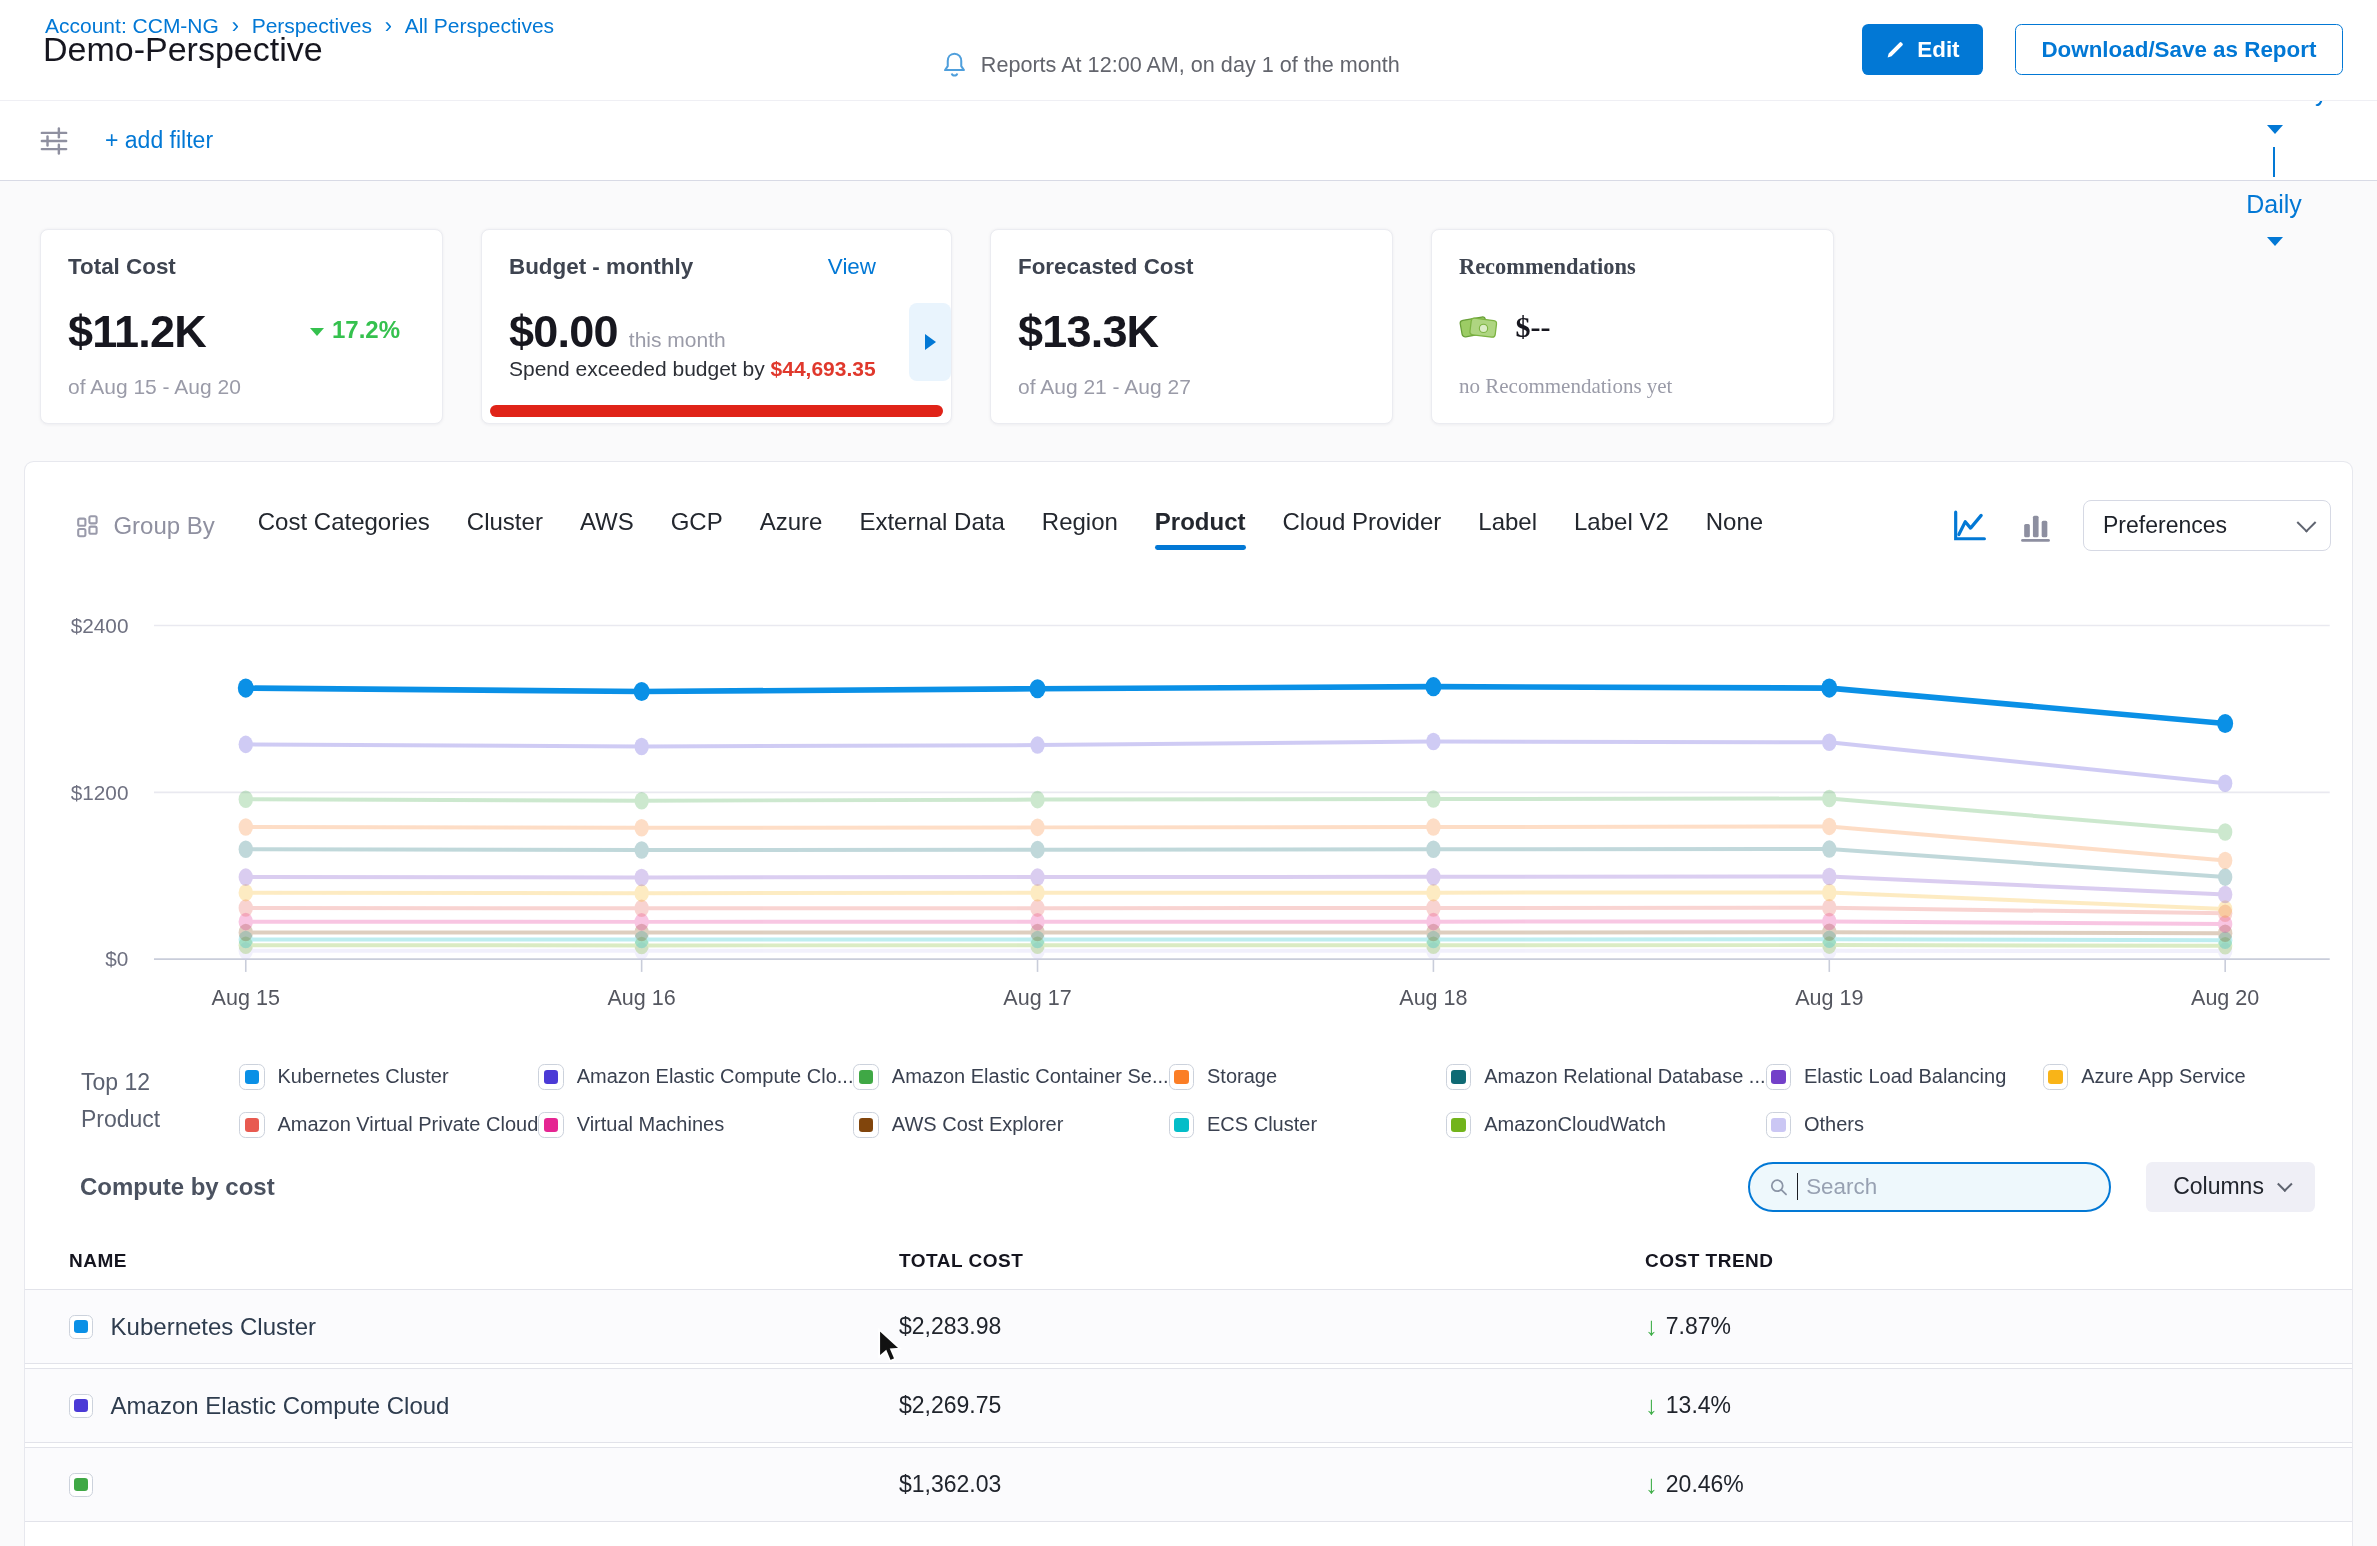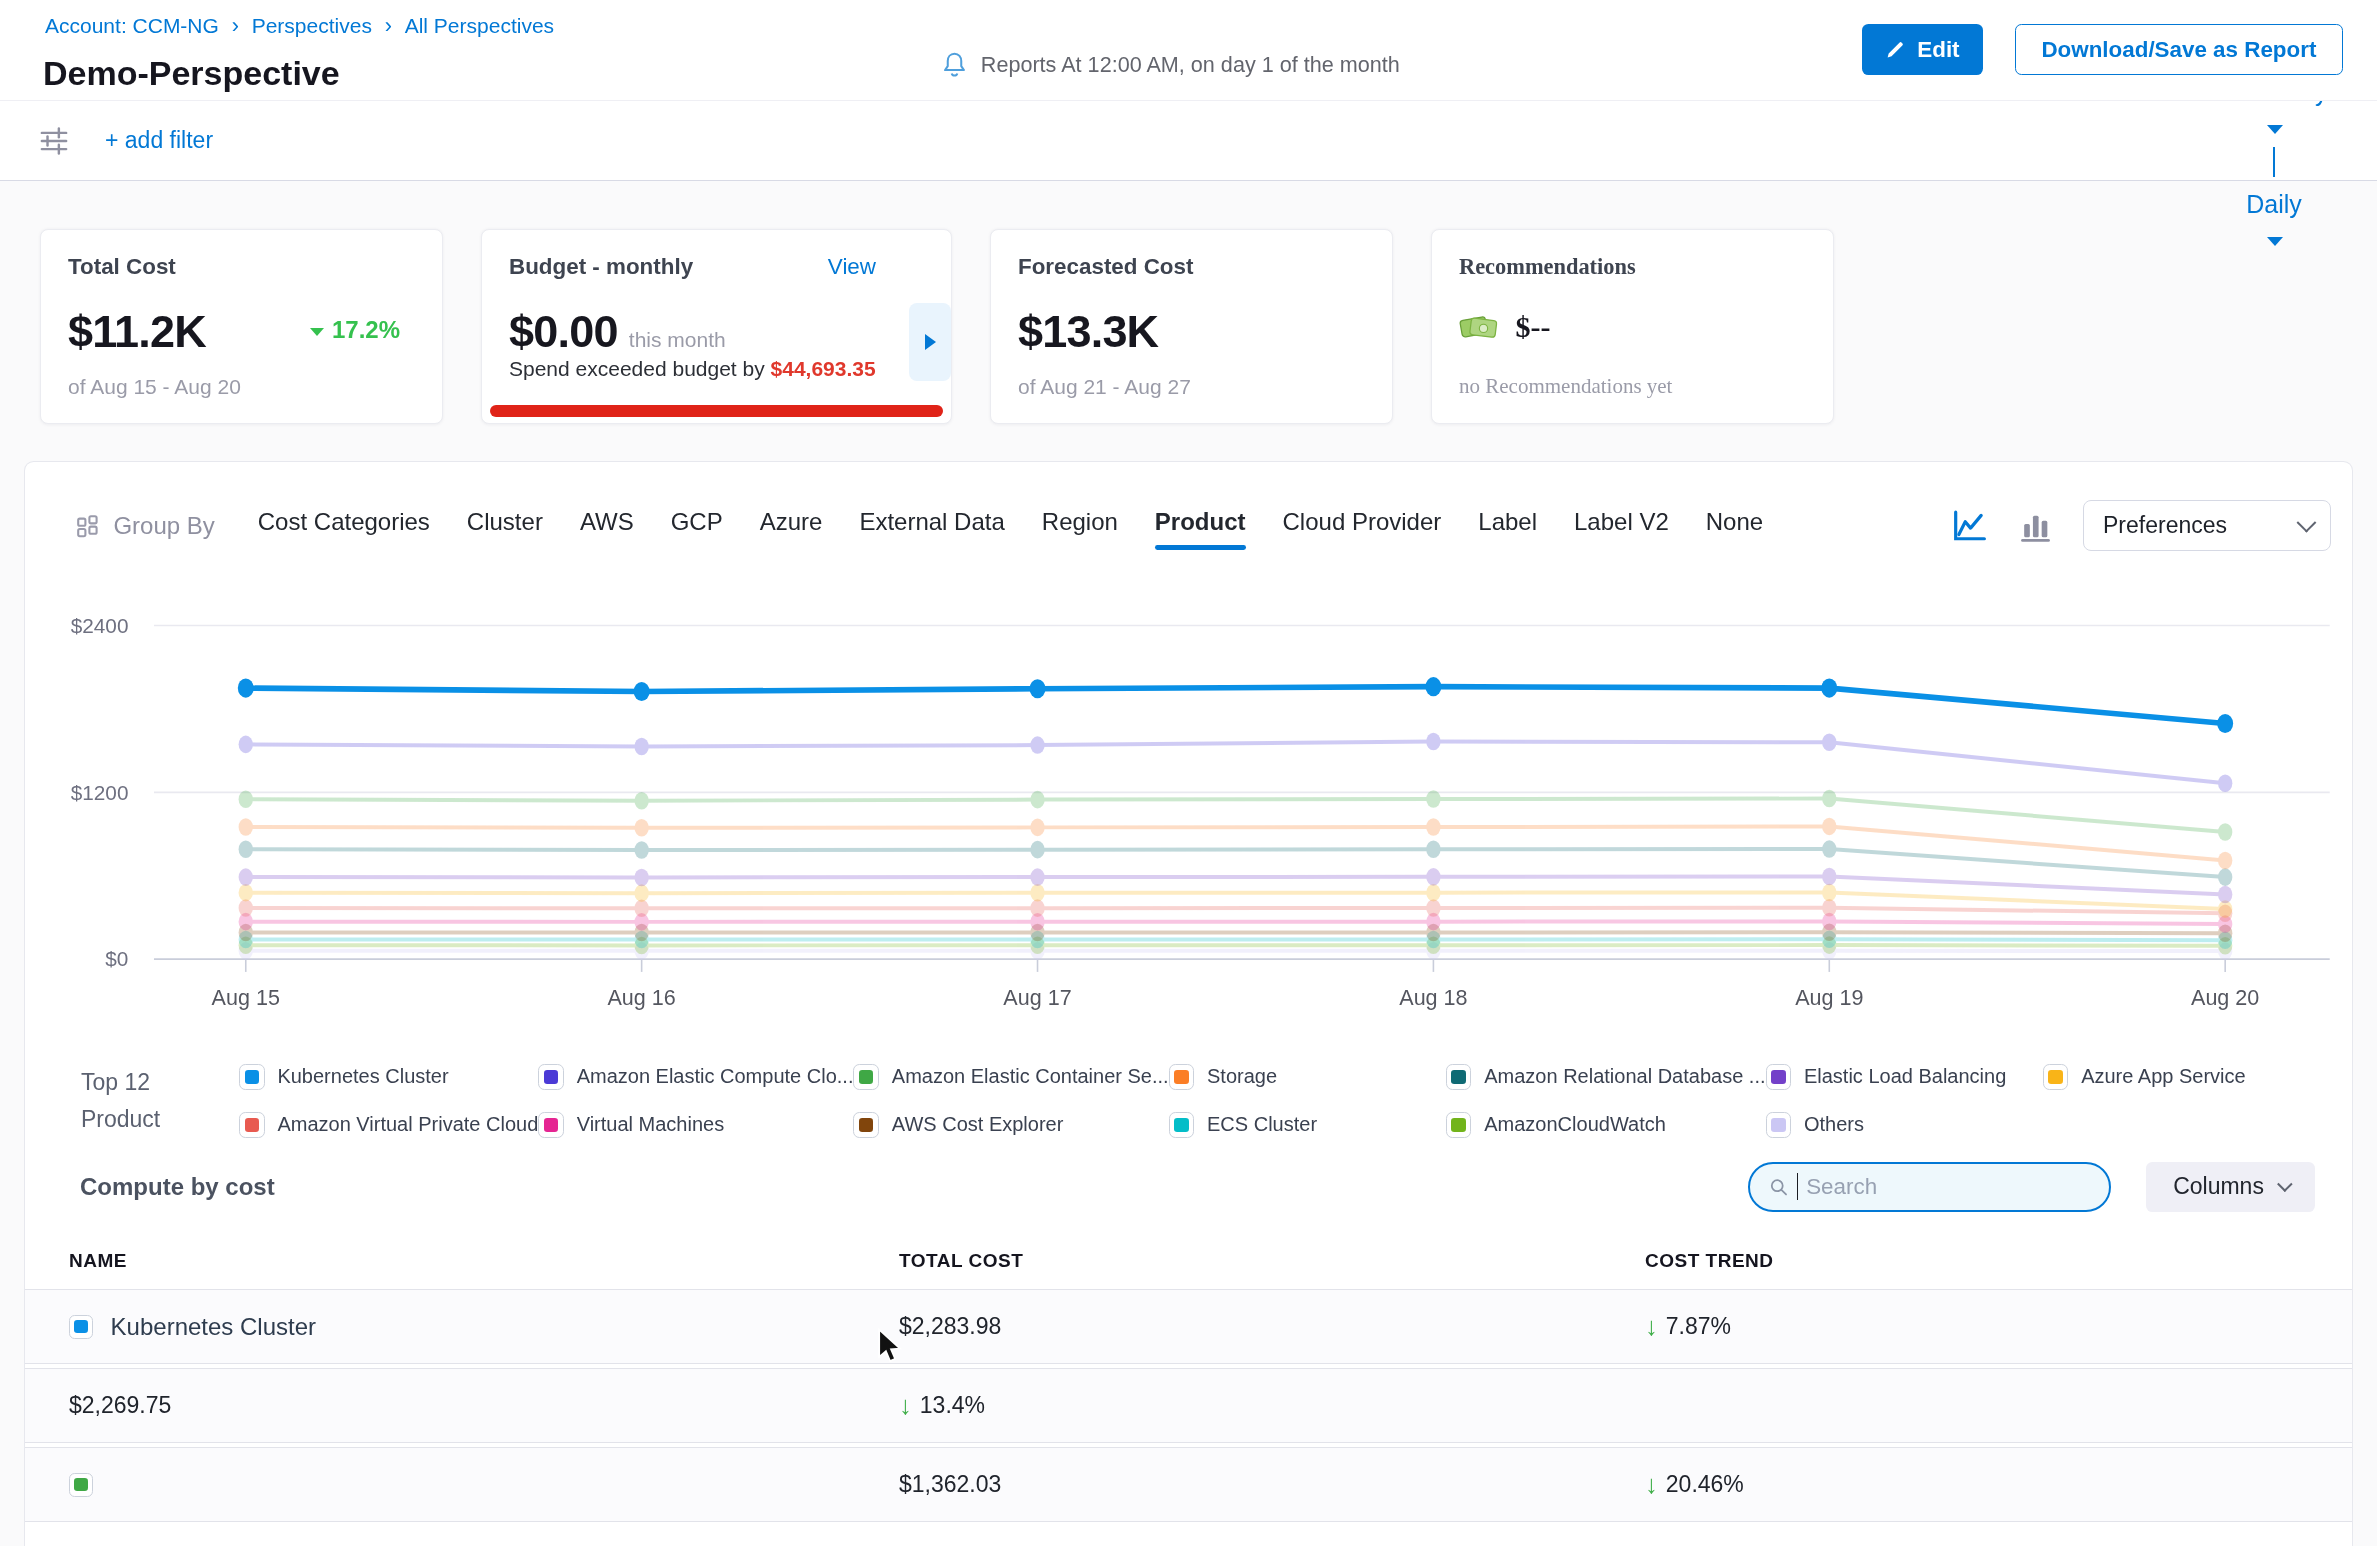--- a/index.html
+++ b/index.html
@@ -5,21 +5,21 @@
   * { margin:0; padding:0; box-sizing:border-box; }
   html,body { width:2377px; height:1547px; overflow:hidden; background:#fafafb;
               font-family:"Liberation Sans", sans-serif; }
 
   
   .topbar { height:101px; background:#fff; position:relative; border-bottom:0.8px solid #efeff4; }
   .breadcrumb { position:absolute; left:45px; top:12.8px; display:flex; align-items:center; gap:12.8px;
                 font-size:21px; color:#0278d5; }
   .crumb { cursor:pointer; }
   .crumb-sep { font-size:21.6px; color:#0278d5; }
-  .page-title { position:absolute; left:43px; top:54px; font-size:34px; font-weight:700; color:#16161f; }
+  .page-title { position:absolute; left:43px; top:30px; font-size:34px; font-weight:400; color:#16161f; }
   .reports { position:absolute; left:941px; top:50px; display:flex; align-items:center; gap:12.8px;
              font-size:21.6px; color:#63656d; }
   .topbar-actions { position:absolute; right:34px; top:24px; display:flex; gap:32px; }
   .btn-edit { min-width:121px; height:51px; background:#0278d5; color:#fff; border:none; border-radius:6.4px;
               font-size:22.4px; font-weight:700; display:flex; align-items:center; justify-content:center;
               gap:11.2px; padding:0 22.4px; cursor:pointer; font-family:inherit; }
   .btn-download { height:51px; padding:0 25.6px; background:#fff; border:1.6px solid #0278d5; color:#0278d5;
                   border-radius:6.4px; font-size:22.4px; font-weight:700; display:flex; align-items:center;
                   cursor:pointer; font-family:inherit; }
 
@@ -553,20 +553,26 @@
           </span>
           <span class="row-name">Kubernetes Cluster</span>
         </span>
         <span class="row-total">$2,283.98</span>
         <span class="trend-cell">
           <span class="trend-arrow">↓</span>
           <span class="trend-pct">7.87%</span>
         </span>
       </div>
       <div class="trow">
+        <span class="name-cell">
+          <span class="row-swatch-box">
+            <span class="row-swatch-fill" style="background:#4b3ad6"></span>
+          </span>
+          <span class="row-name">Amazon Elastic Compute Cloud</span>
+        </span>
         <span class="row-total">$2,269.75</span>
         <span class="trend-cell">
           <span class="trend-arrow">↓</span>
           <span class="trend-pct">13.4%</span>
         </span>
       </div>
       <div class="trow">
         <span class="name-cell">
           <span class="row-swatch-box">
             <span class="row-swatch-fill" style="background:#3fa845"></span>

